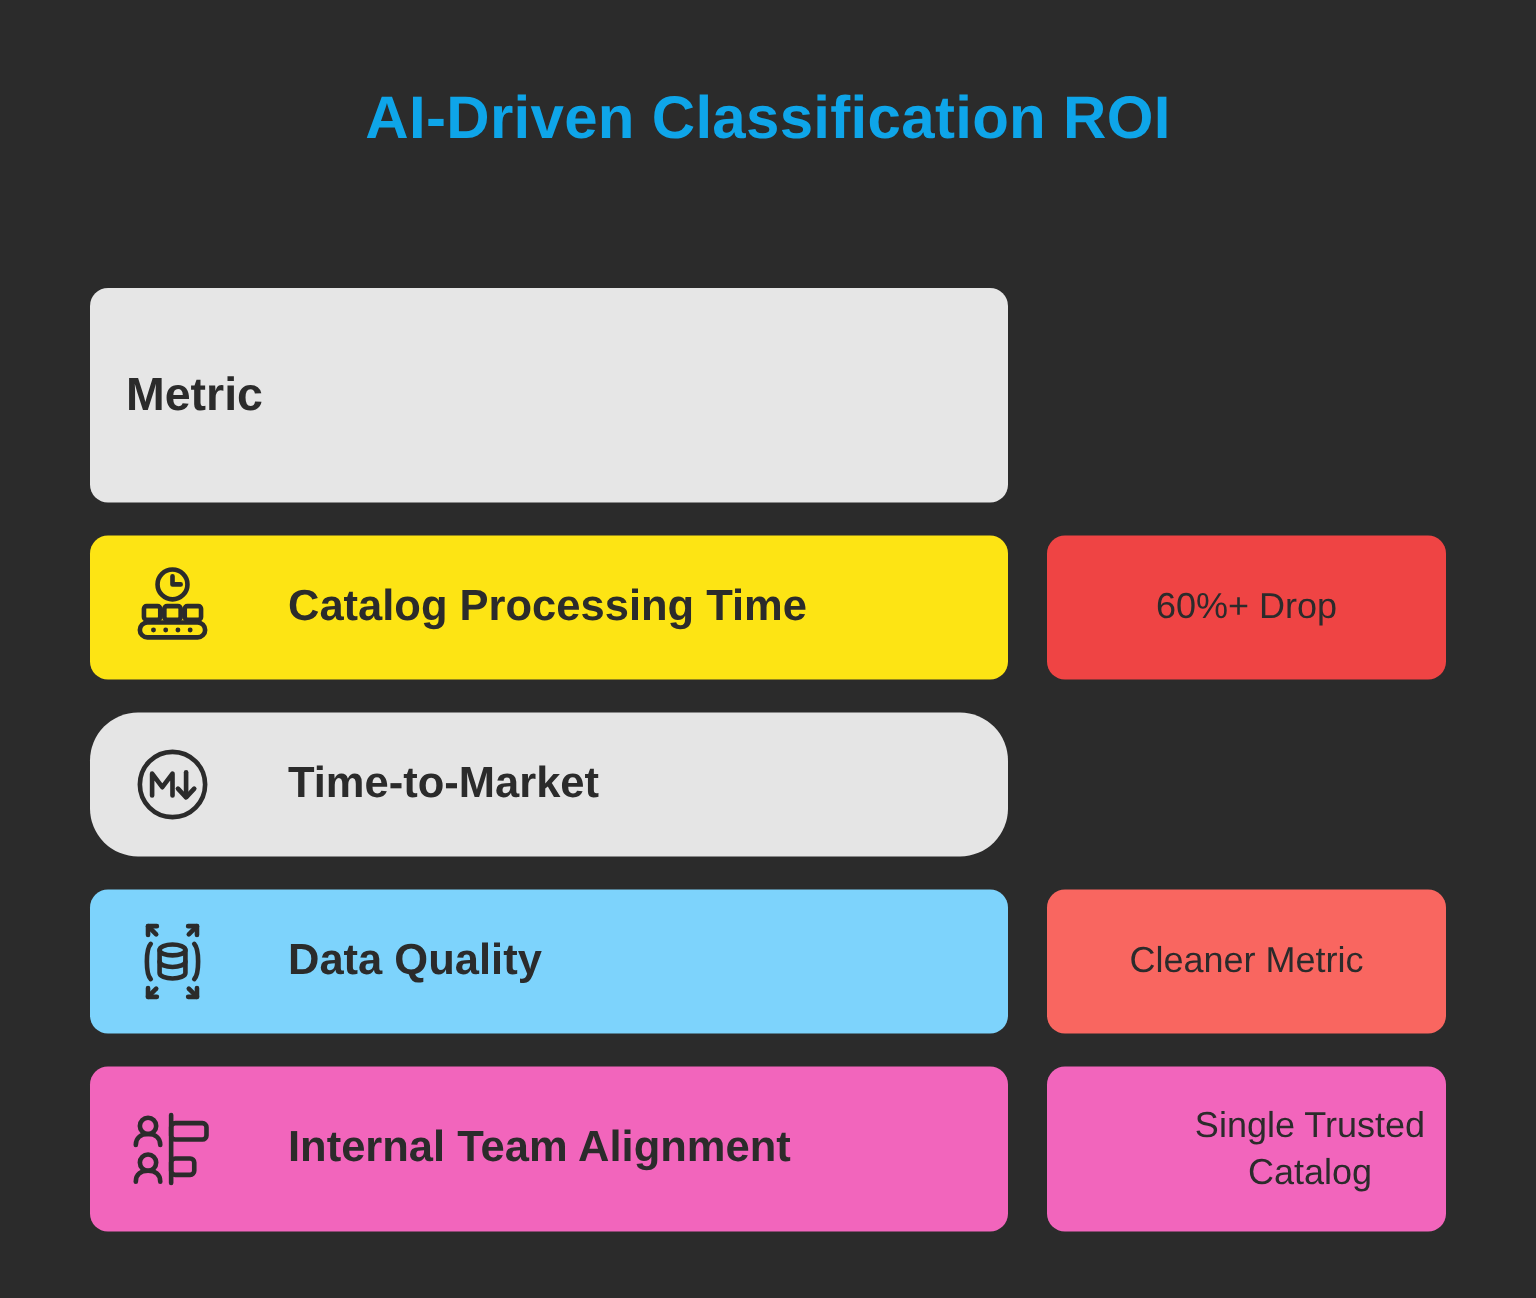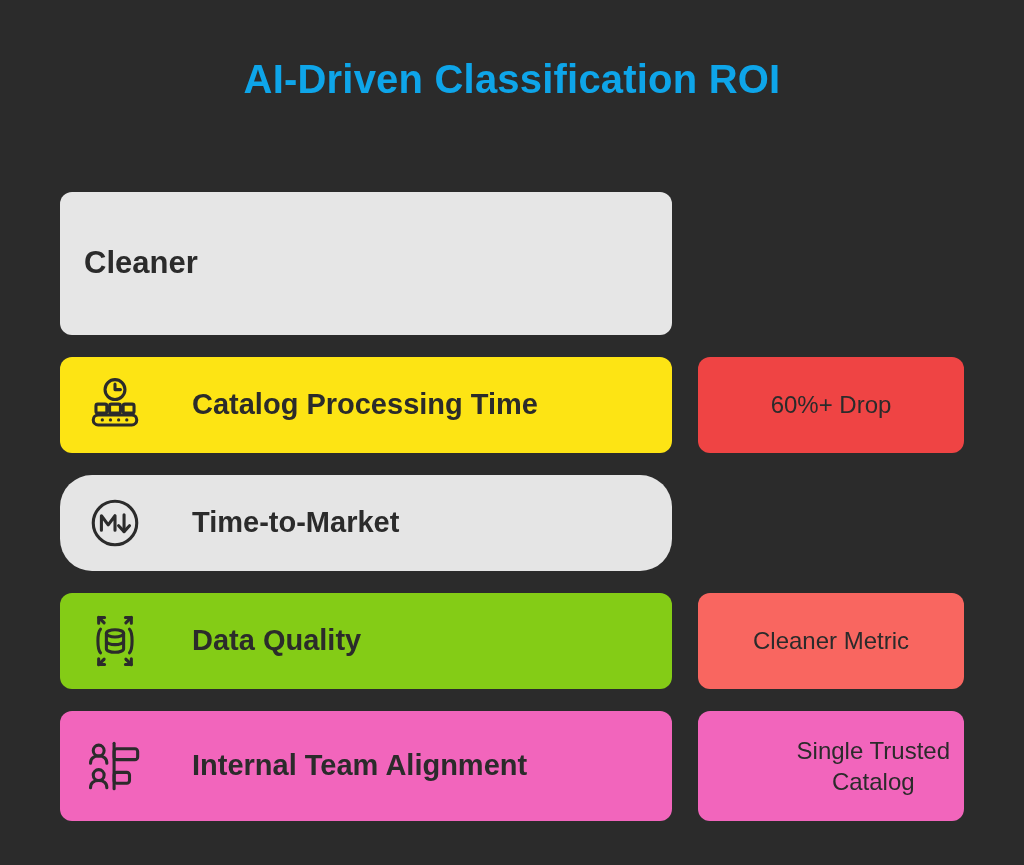--- a/index.html
+++ b/index.html
@@ -133,21 +133,21 @@
 <body style="background: rgb(43, 43, 43);">
 
 <div class="infographic">
 
   <div class="page-title">AI-Driven Classification ROI</div>
 
   <div class="table-grid">
 
     <div class="row row-header">
       <div class="cell-metric">
-        <span class="header-metric-label">Cleaner</span>
+        <span class="header-metric-label">Metric</span>
       </div>
     </div>
 
     <div class="row row-data">
       <div class="cell-metric" id="cell-metric-0" style="background: rgb(253, 228, 20);">
         <span class="metric-icon">
           <svg viewBox="0 0 64 64" fill="none" stroke="#2b2b2b" stroke-width="3.4" stroke-linecap="round" stroke-linejoin="round">
             <circle cx="32" cy="15" r="11"></circle>
             <path d="M32 9 L32 15 L38 15"></path>
             <rect x="11" y="31" width="12" height="10" rx="2"></rect>
@@ -175,21 +175,21 @@
             <path d="M17 40 L17 24 L24.5 34 L32 24 L32 40"></path>
             <path d="M42 23 L42 41"></path>
             <path d="M36 35 L42 41.5 L48 35"></path>
           </svg>
         </span>
         <span class="metric-label">Time-to-Market</span>
       </div>
     </div>
 
     <div class="row row-data">
-      <div class="cell-metric" id="cell-metric-2" style="background: #84cc16;">
+      <div class="cell-metric" id="cell-metric-2" style="background: #7dd3fc;">
         <span class="metric-icon">
           <svg viewBox="0 0 64 64" fill="none" stroke="#2b2b2b" stroke-width="3.4" stroke-linecap="round" stroke-linejoin="round">
             <ellipse cx="32" cy="23.5" rx="9.5" ry="4"></ellipse>
             <path d="M22.5 23.5 L22.5 40.5 C22.5 42.7 26.8 44.5 32 44.5 C37.2 44.5 41.5 42.7 41.5 40.5 L41.5 23.5"></path>
             <path d="M22.5 32 C22.5 34.2 26.8 36 32 36 C37.2 36 41.5 34.2 41.5 32"></path>
             <path d="M16 19 C12.2 23 12.2 41 16 45"></path>
             <path d="M48 19 C51.8 23 51.8 41 48 45"></path>
             <path d="M14 6 L20 12"></path>
             <path d="M14 6 L14 12.5 M14 6 L20.5 6"></path>
             <path d="M50 6 L44 12"></path>

